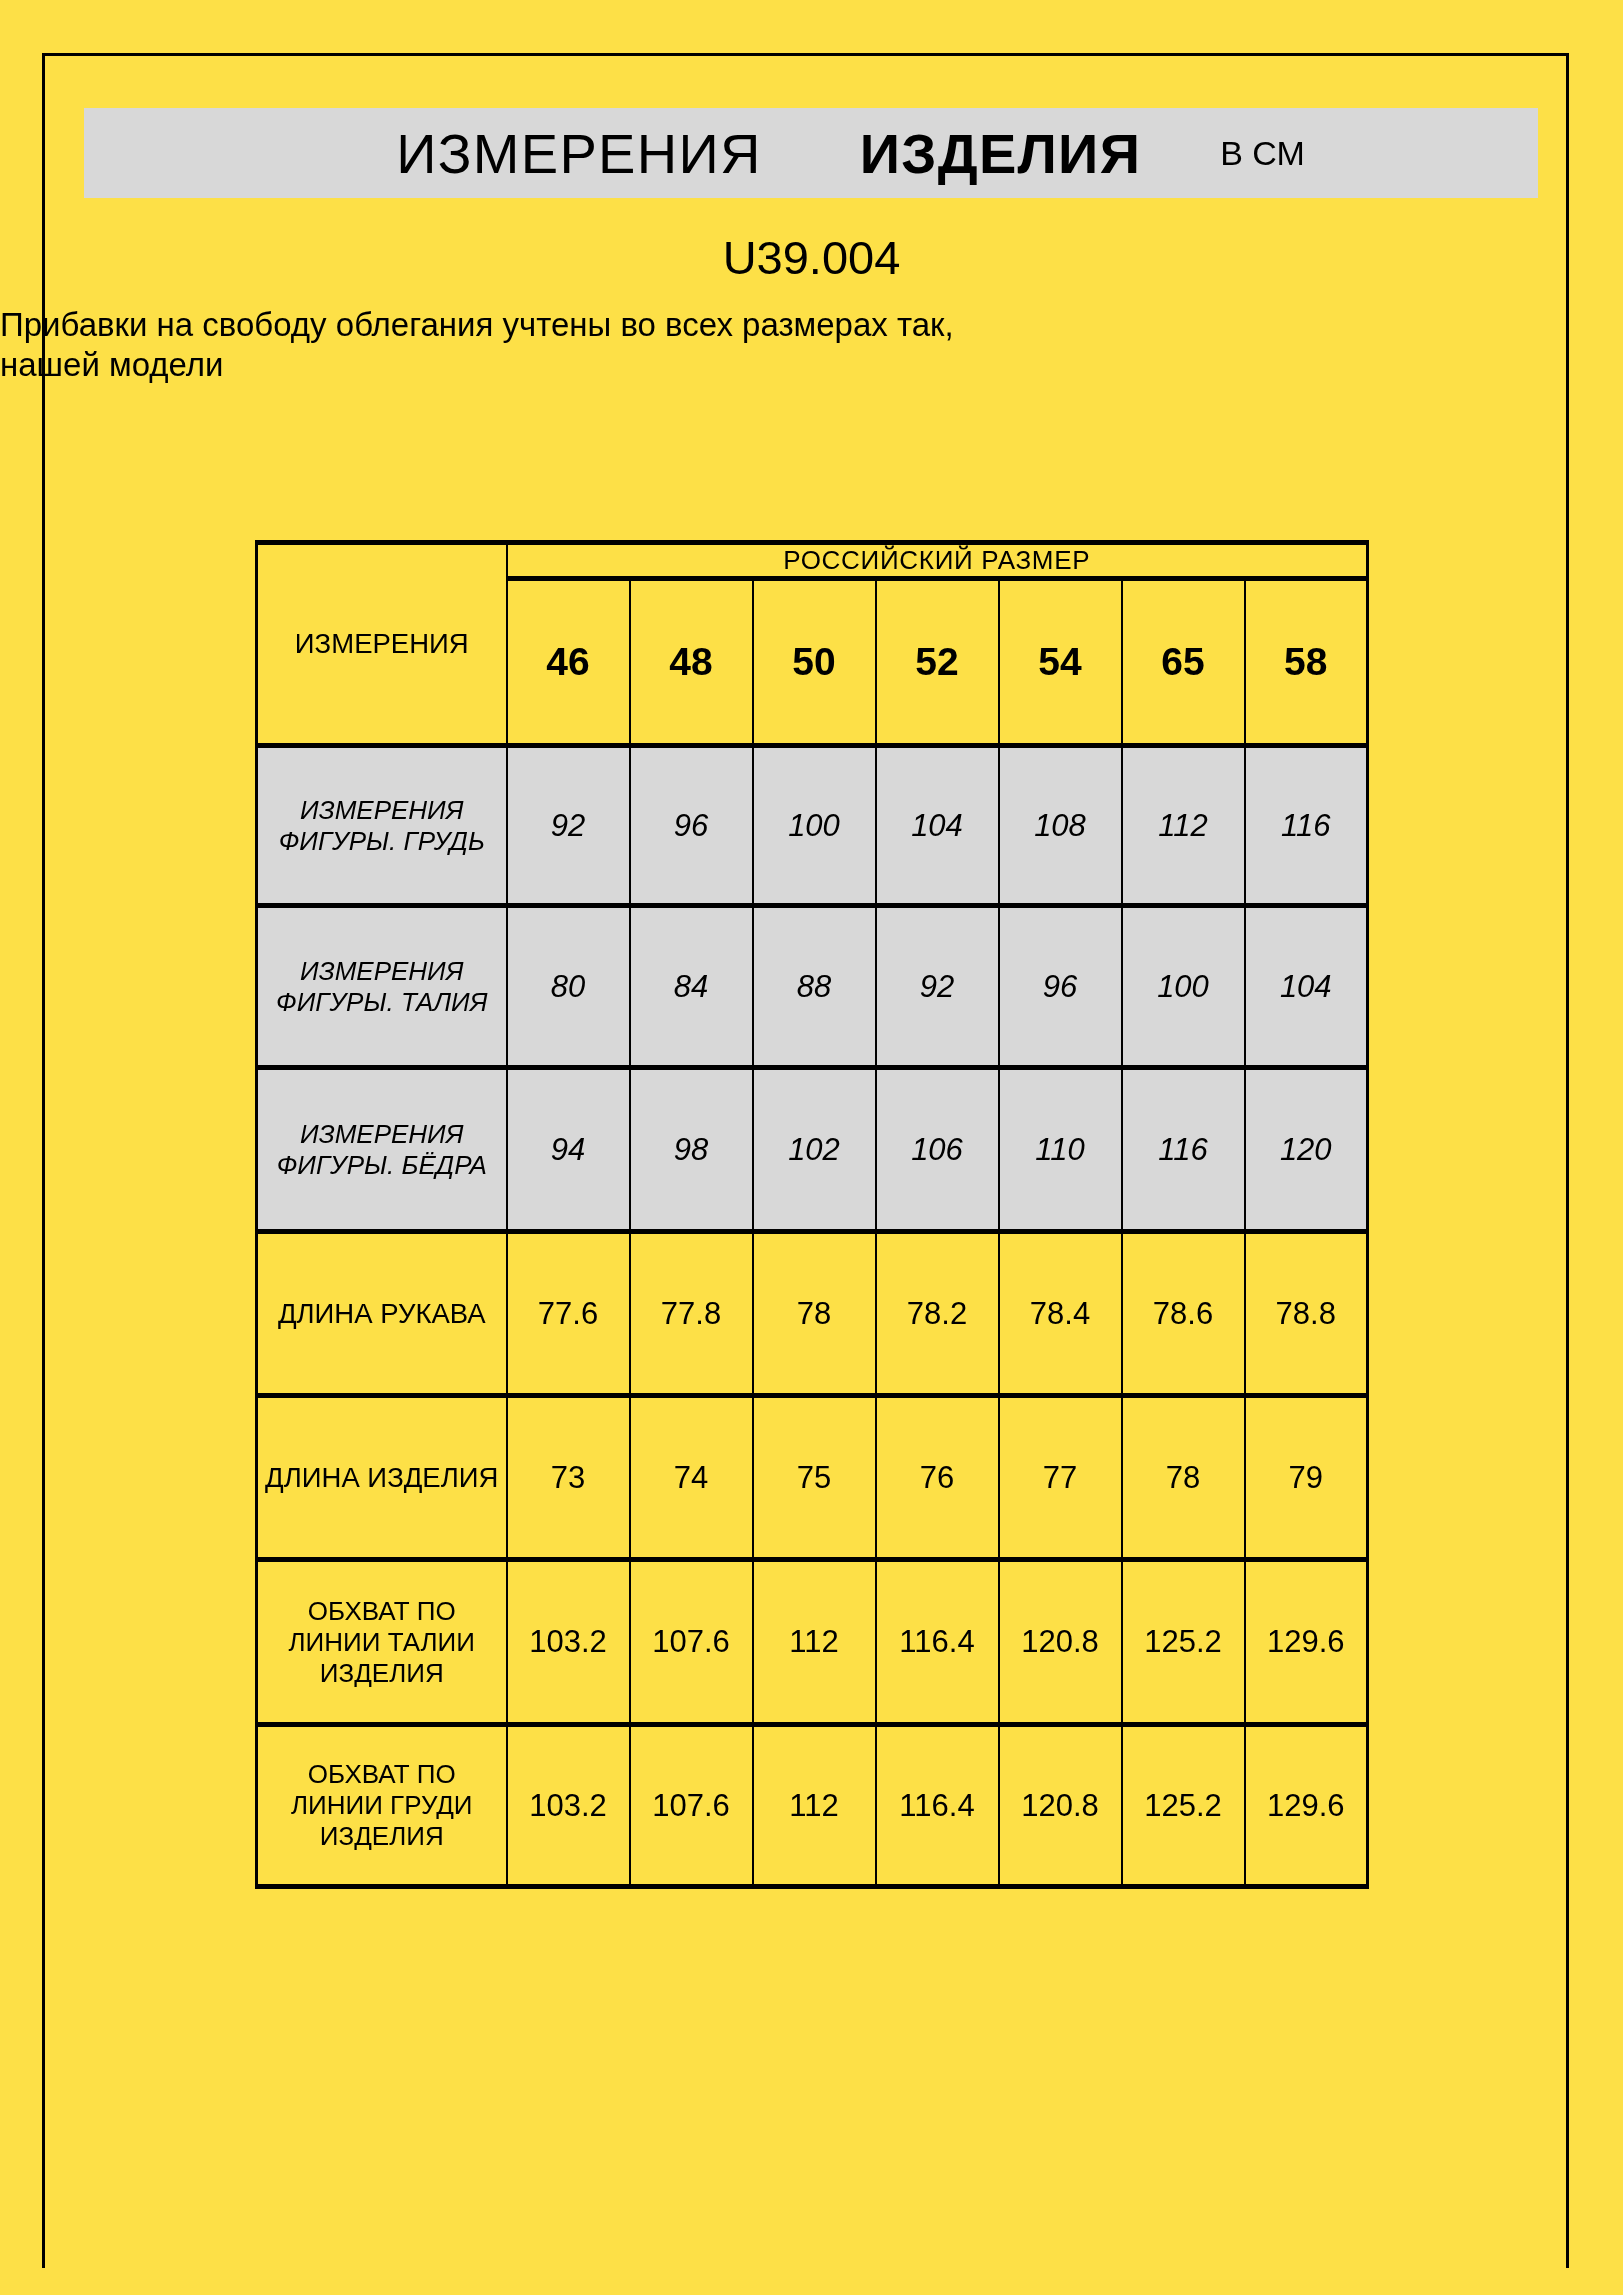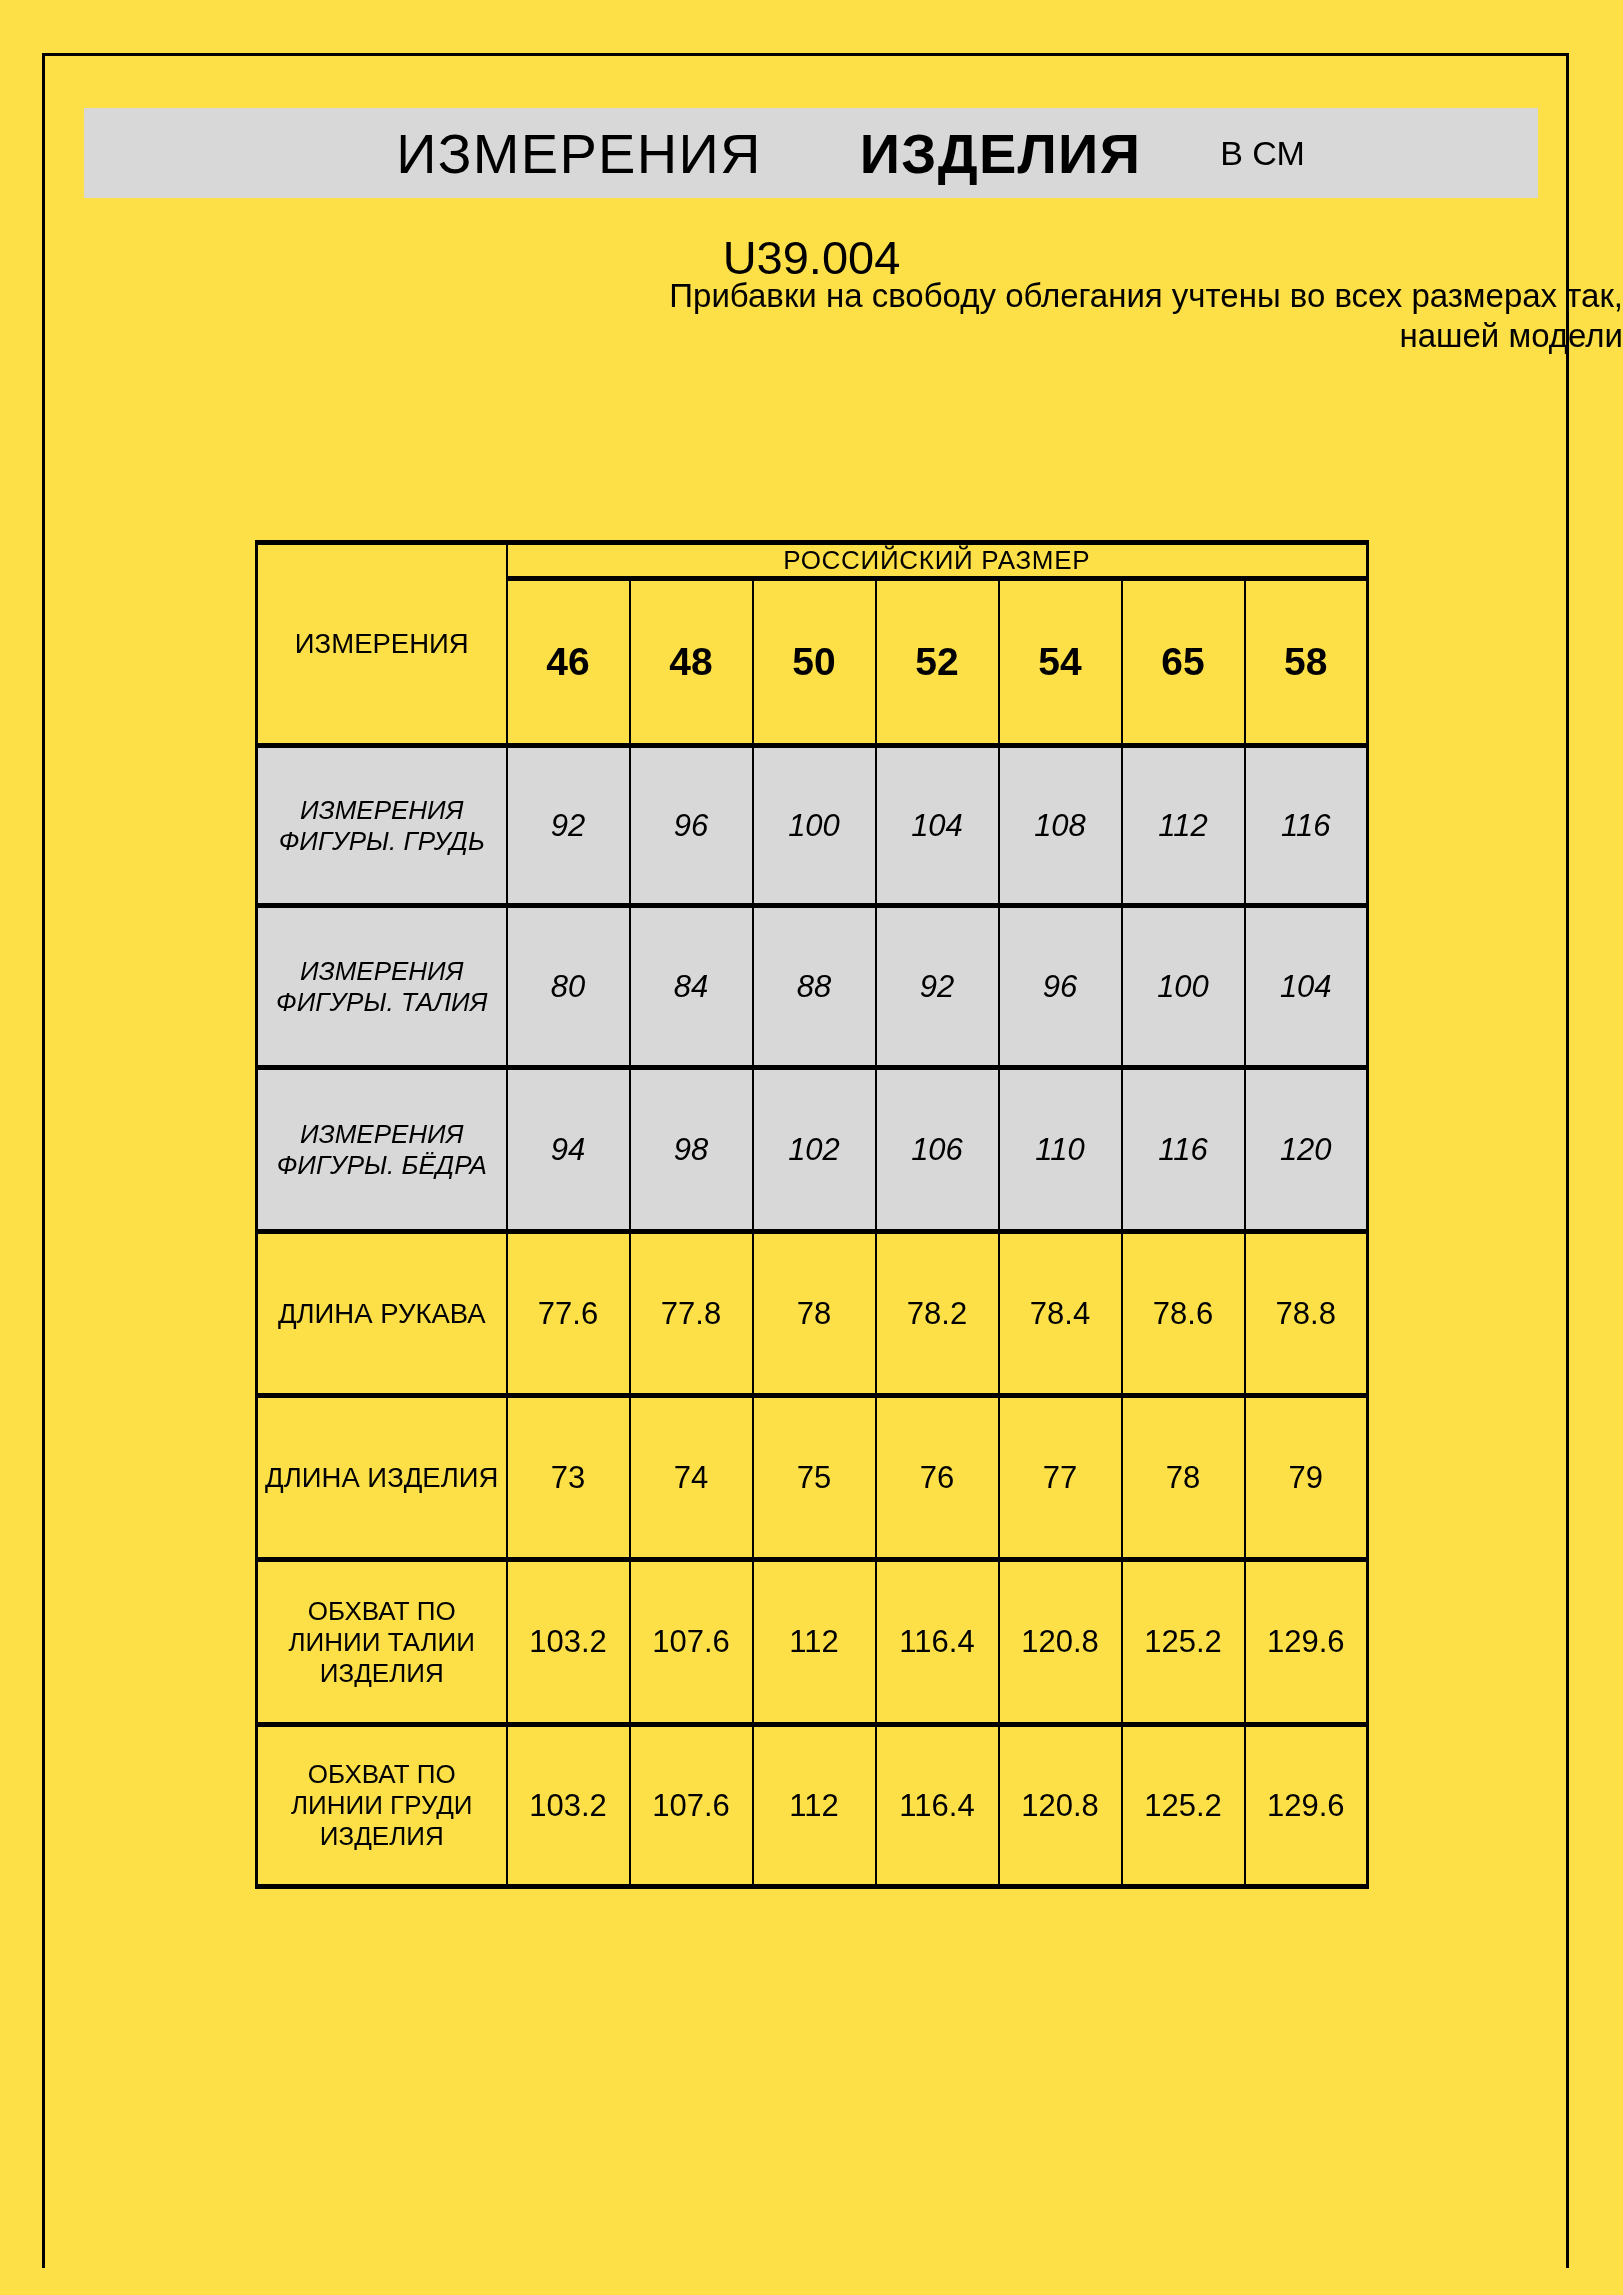--- a/index.html
+++ b/index.html
@@ -19,22 +19,22 @@
     display:flex; align-items:center; justify-content:center; padding-left:79px;
   }
   .title-w1 { font-size:56px; font-weight:400; letter-spacing:1.3px; white-space:nowrap; }
   .title-w2 { font-size:56px; font-weight:700; letter-spacing:1.3px; margin-left:98px; white-space:nowrap; }
   .title-unit { font-size:34px; font-weight:500; margin-left:79px; white-space:nowrap;text-align:center; }
   .code {
     position:absolute; left:0; top:230px; width:1623px;
     text-align:center; font-size:47px; font-weight:400;
   }
   .subtitle {
-    position:absolute; left:0; top:276px; width:1623px;
-    text-align:right; font-size:33px; line-height:40px; font-weight:400;
+    position:absolute; left:0; top:305px; width:1623px;
+    text-align:left; font-size:33px; line-height:40px; font-weight:400;
   }
   table.size-table {
     position:absolute; left:255px; top:540px; width:1114px;
     border-collapse:collapse; table-layout:fixed;
     border:3.3px solid #000;
   }
   table.size-table td {
     border:2px solid #000; border-top-width:5.2px; border-bottom-width:5.2px;
     padding:0; text-align:center; vertical-align:middle;
     overflow:hidden;

